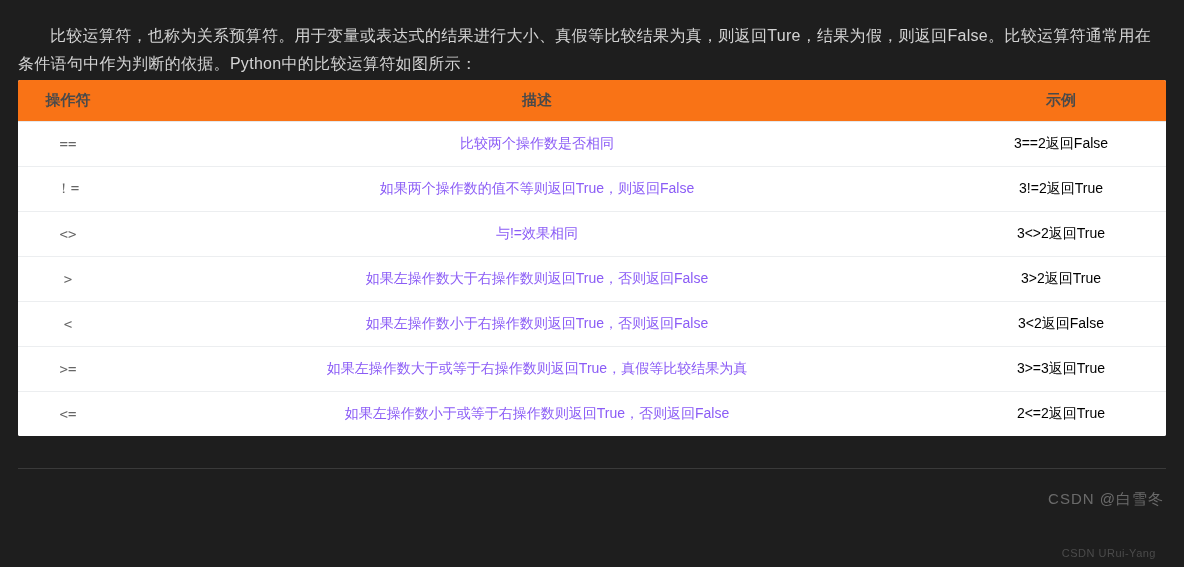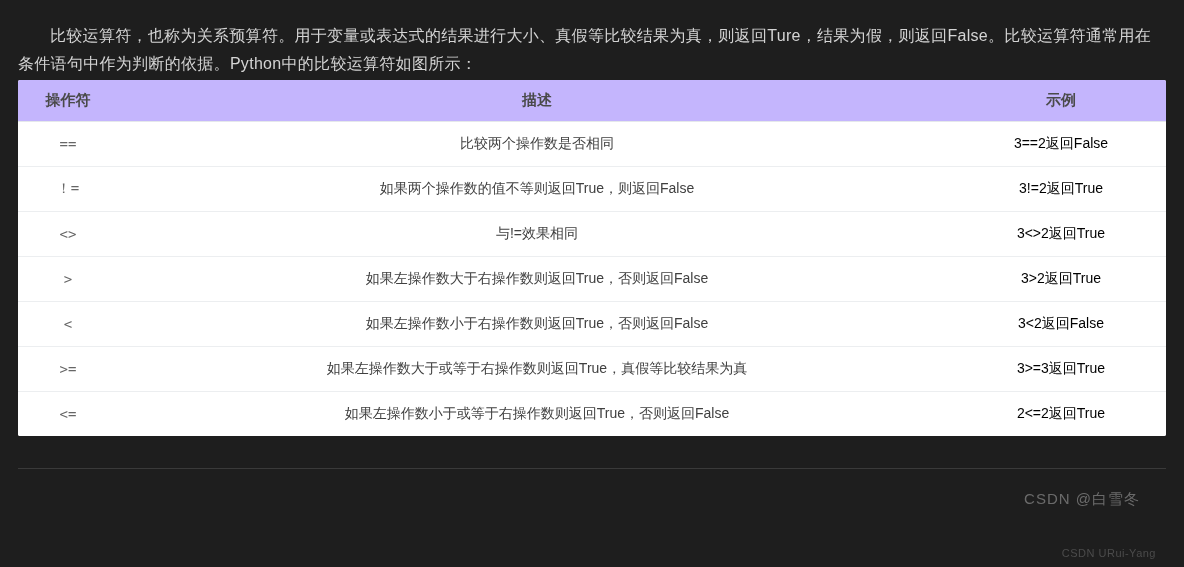--- a/index.html
+++ b/index.html
@@ -39,21 +39,21 @@
       border-radius: 2px;
       overflow: hidden;
       margin-top: 2px;
     }
     table {
       width: 100%;
       border-collapse: collapse;
       table-layout: fixed;
     }
     thead tr {
-      background-color: #c4b5fd;
+      background-color: #f97316;
     }
     th {
       color: #4a4a4a;
       font-size: 15px;
       font-weight: 600;
       padding: 11px 8px;
       border-bottom: 1px solid #e5e8eb;
       text-align: center;
     }
     th:first-child {
@@ -73,36 +73,36 @@
       border-bottom: 1px solid #eceef0;
       text-align: center;
       background: #fff;
     }
     td.op {
       color: #666;
       font-family: Menlo, Consolas, monospace;
       font-size: 14px;
     }
     td.desc {
-      color: #404040;
+      color: #8b5cf6;
     }
     td.example {
       color: #000000;
     }
     tbody tr:last-child td {
       border-bottom: none;
     }
     .bottom-rule {
       border: none;
       border-top: 1px solid #3a3a3a;
       margin-top: 32px;
     }
     .watermark1 {
       position: absolute;
-      right: 44px;
+      right: 20px;
       bottom: 58px;
       color: rgba(170,170,170,0.55);
       font-size: 15px;
       letter-spacing: 1px;
       pointer-events: none;
       margin-left: 8px;
     }
     .watermark2 {
       position: absolute;
       right: 28px;

